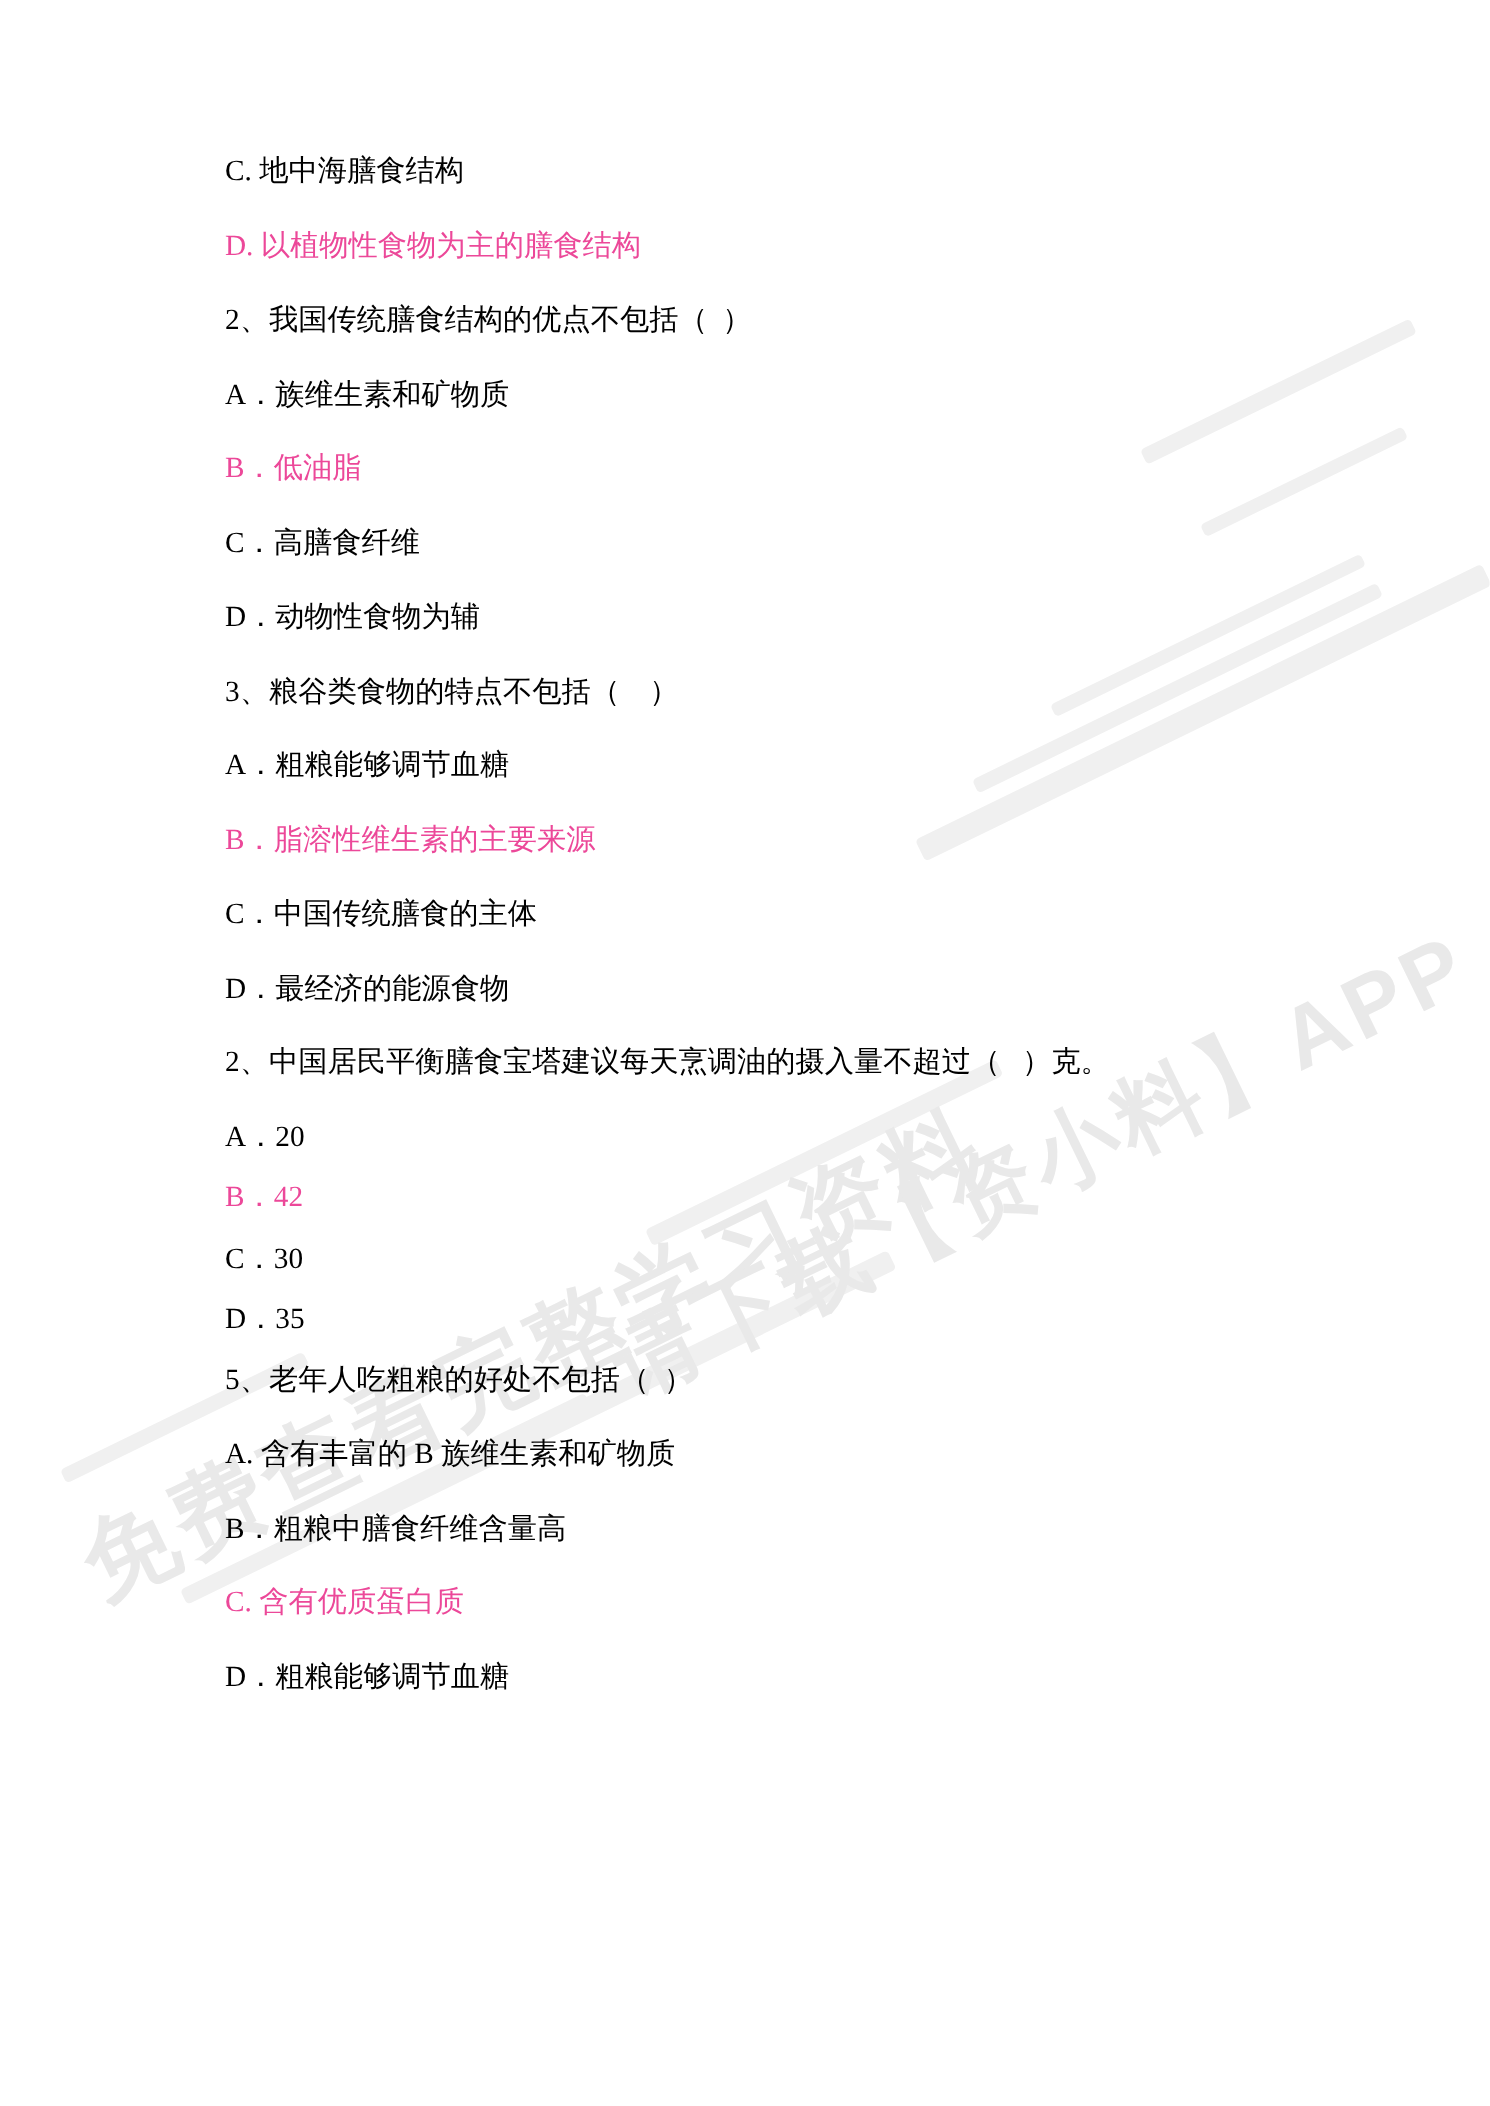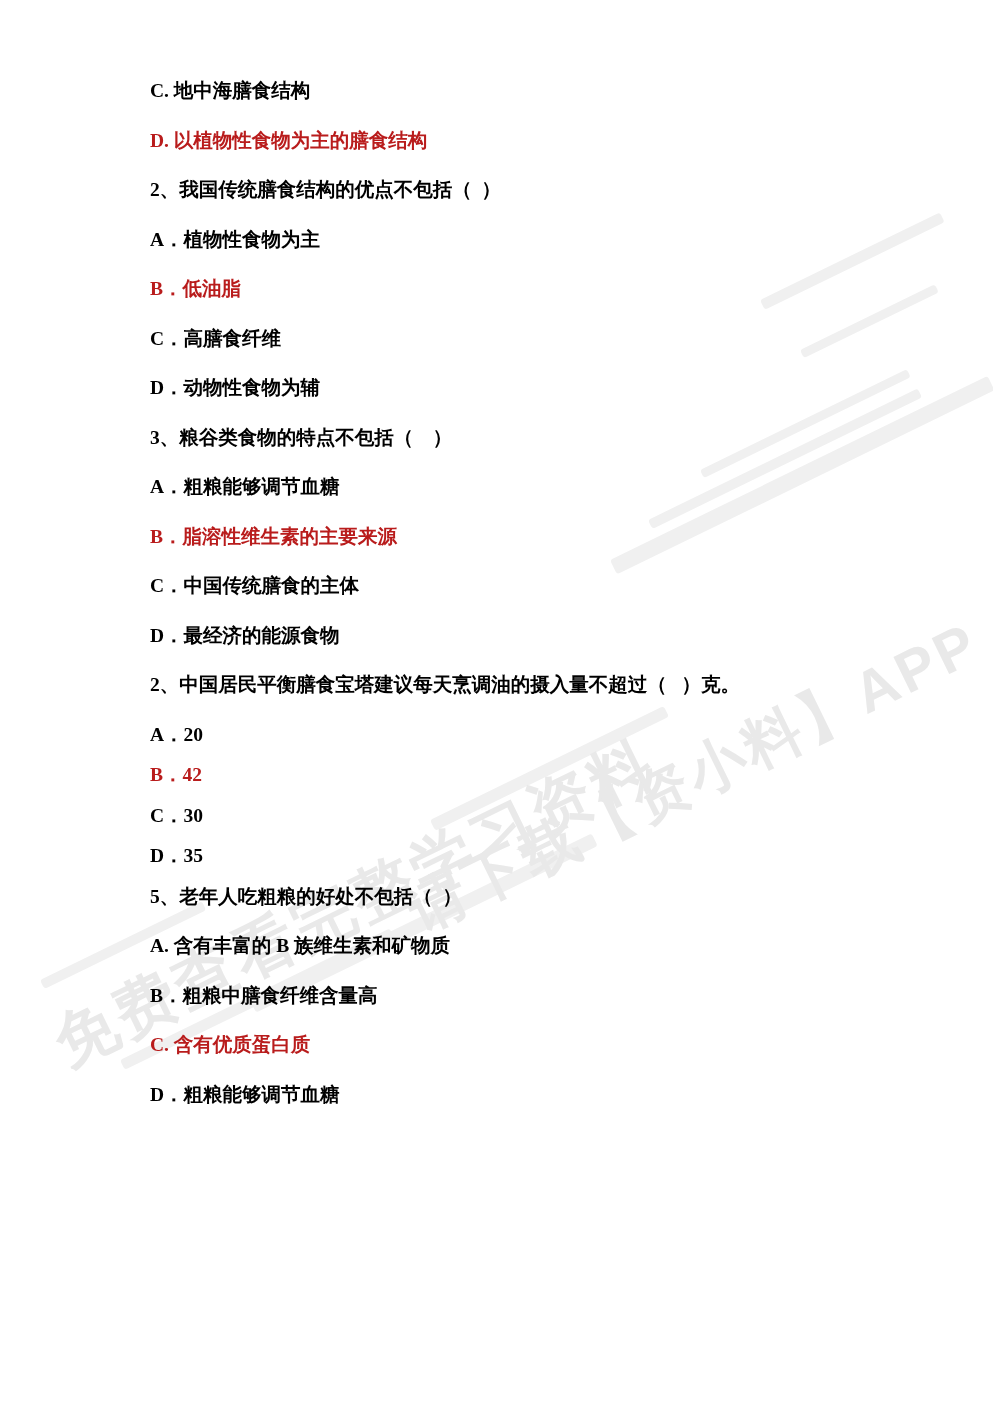--- a/index.html
+++ b/index.html
@@ -64,32 +64,31 @@
   .s5 { left: 120px; top: 1060px; width: 300px; height: 11px; }
   .s6 { left: 40px; top: 980px; width: 180px; height: 10px; }
   .s7 { left: 430px; top: 820px; width: 260px; height: 12px; }
   .s8 { left: 760px; top: 300px; width: 200px; height: 11px; }
   .s9 { left: 800px; top: 350px; width: 150px; height: 9px; }
 
   
   #content {
     position: relative;
     z-index: 2;
-    padding: 81px 150px 0 150px;
-    font-weight: bold;
+    padding: 105px 150px 0 150px;
   }
   .line {
     font-size: 19.5px;
     line-height: 1;
     color: #000000;
     margin: 0 0 30px 0;
     white-space: pre;
   }
   .line.red {
-    color: #b91c1c;
+    color: #ec4899;
   }
   .tight {
     margin-bottom: 21px;
   }
 </style>
 </head>
 <body>
 
 <div id="page">
 
@@ -104,21 +103,21 @@
     <div class="wm-streak s8"></div>
     <div class="wm-streak s9"></div>
     <div class="wm-text wm-a">免费查看完整学习资料</div>
     <div class="wm-text wm-b">请下载【资小料】APP</div>
   </div>
 
   <div id="content">
       <div class="line">C. 地中海膳食结构</div>
       <div class="line red">D. 以植物性食物为主的膳食结构</div>
       <div class="line">2、我国传统膳食结构的优点不包括（  ）</div>
-      <div class="line">A．植物性食物为主</div>
+      <div class="line">A．族维生素和矿物质</div>
       <div class="line red">B．低油脂</div>
       <div class="line">C．高膳食纤维</div>
       <div class="line">D．动物性食物为辅</div>
       <div class="line">3、粮谷类食物的特点不包括（    ）</div>
       <div class="line">A．粗粮能够调节血糖</div>
       <div class="line red">B．脂溶性维生素的主要来源</div>
       <div class="line">C．中国传统膳食的主体</div>
       <div class="line">D．最经济的能源食物</div>
       <div class="line">2、中国居民平衡膳食宝塔建议每天烹调油的摄入量不超过（   ）克。</div>
       <div class="line tight">A．20</div>

